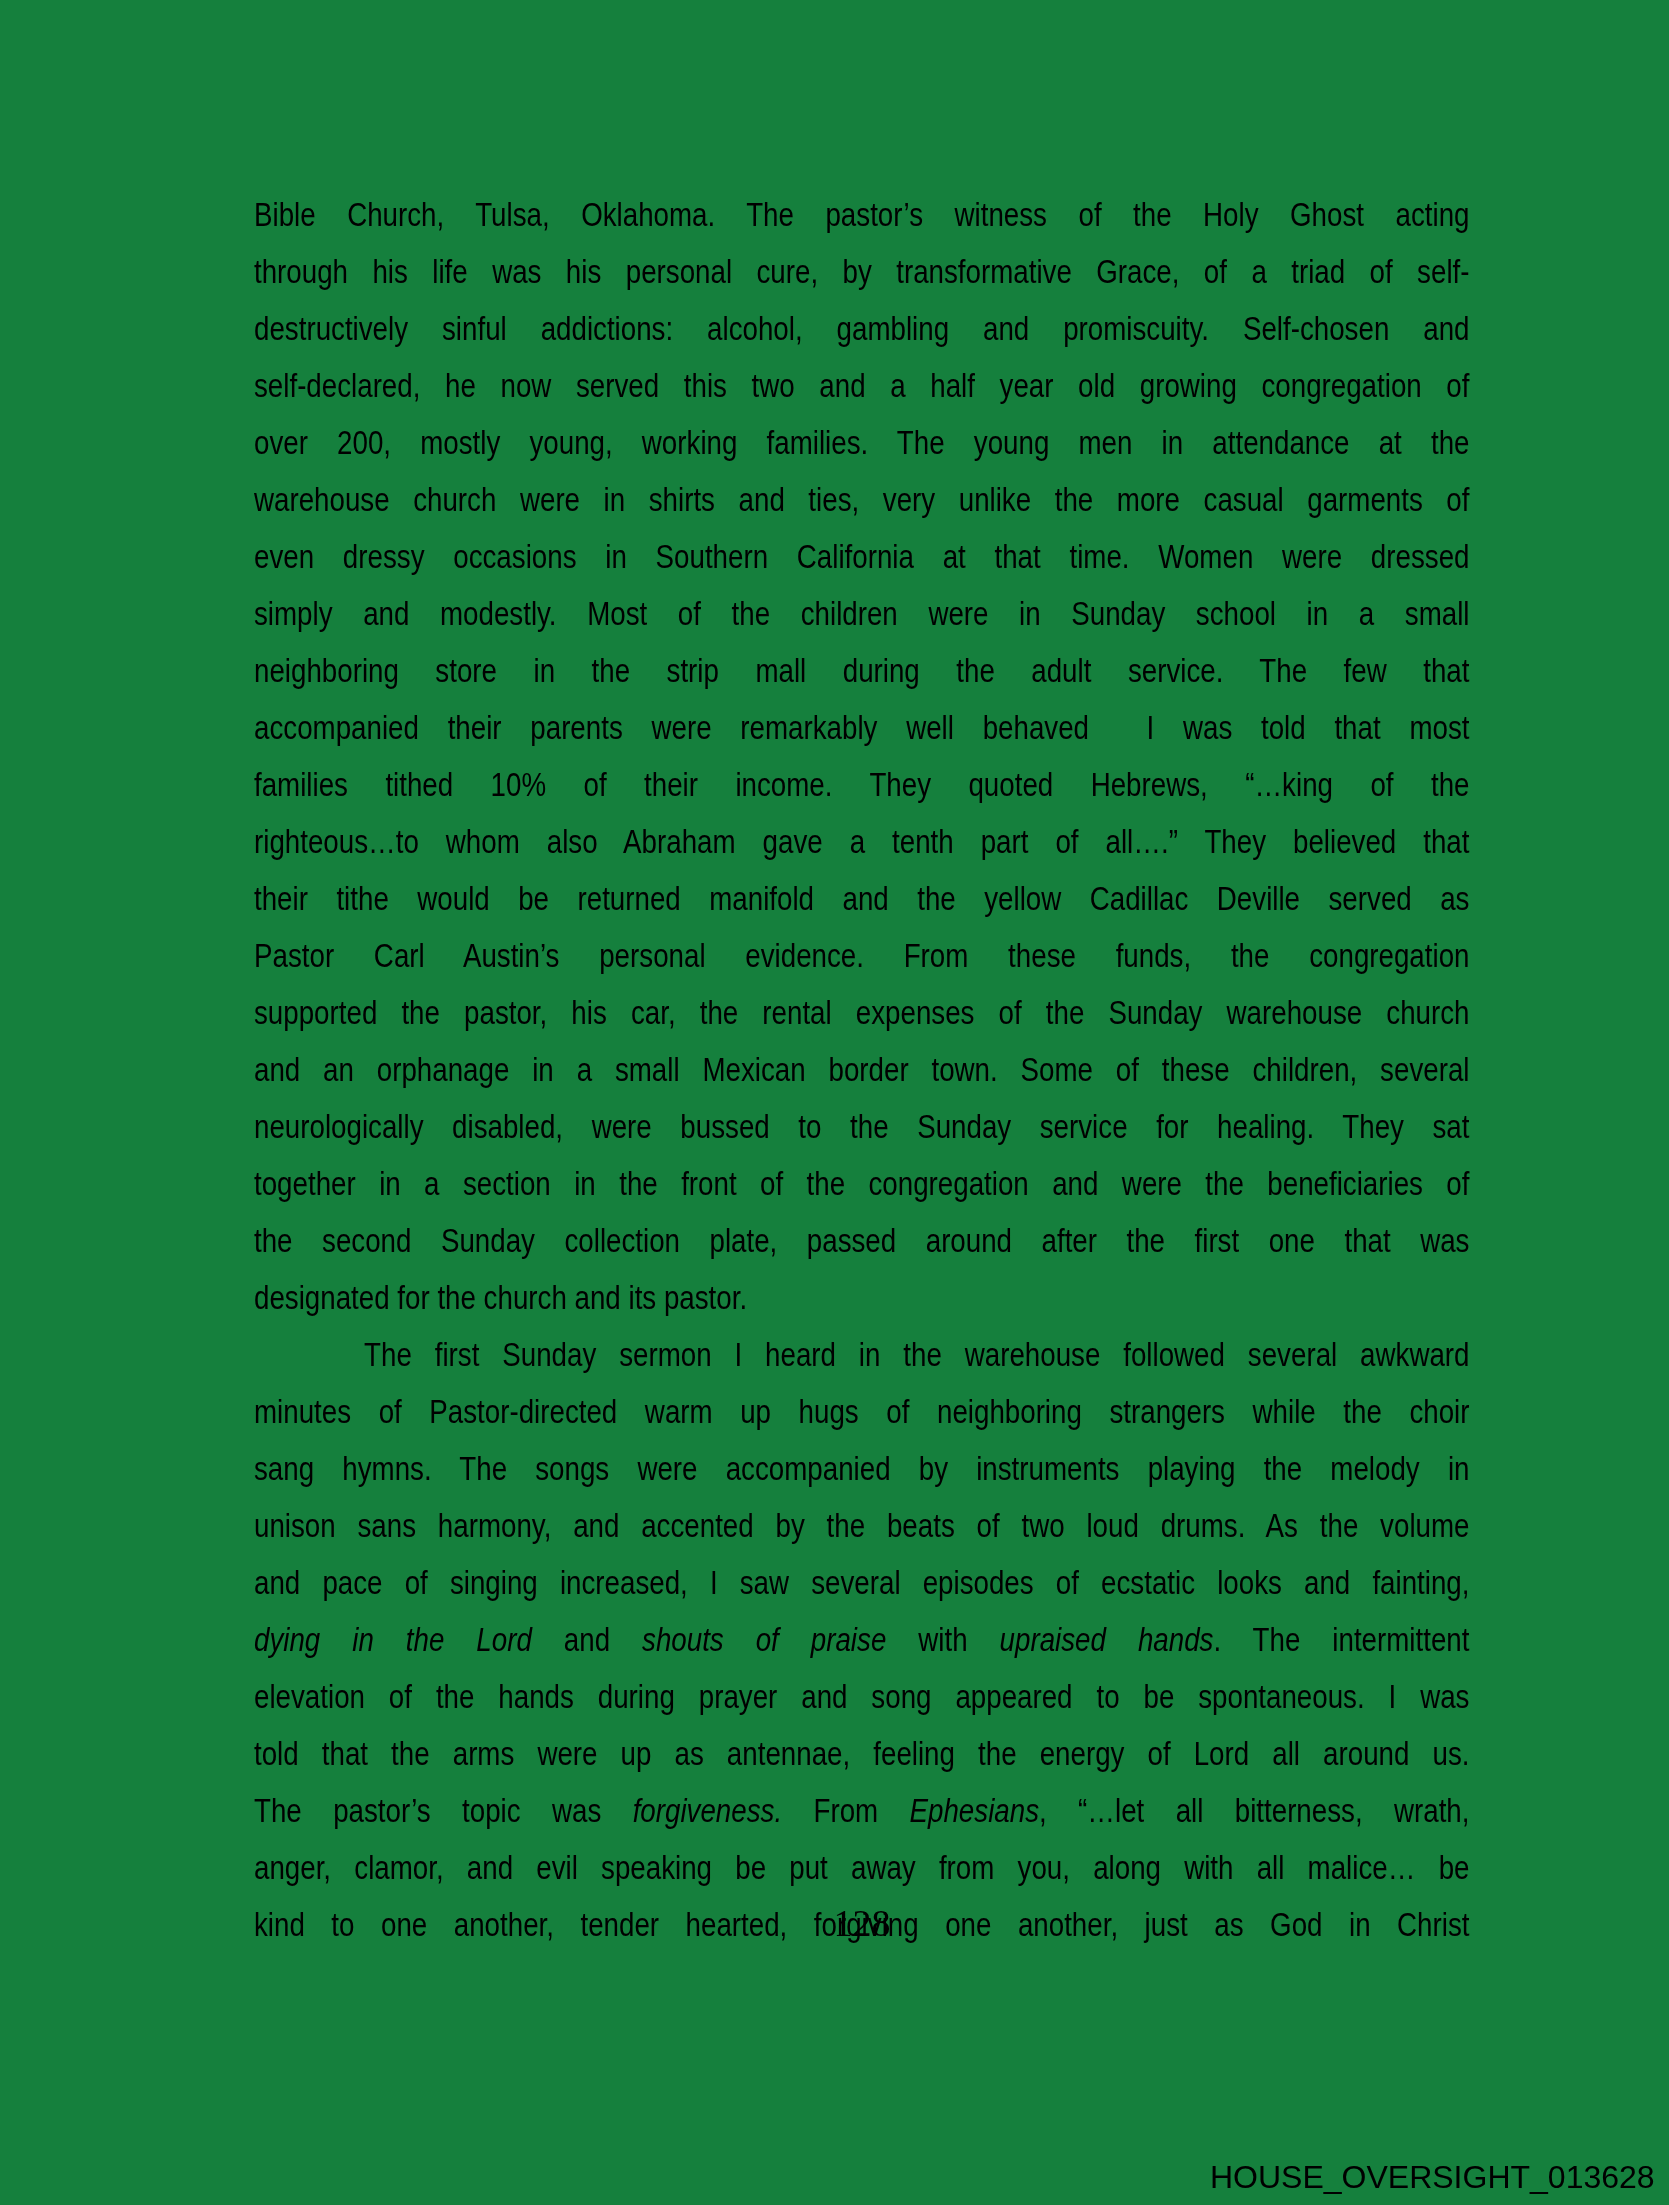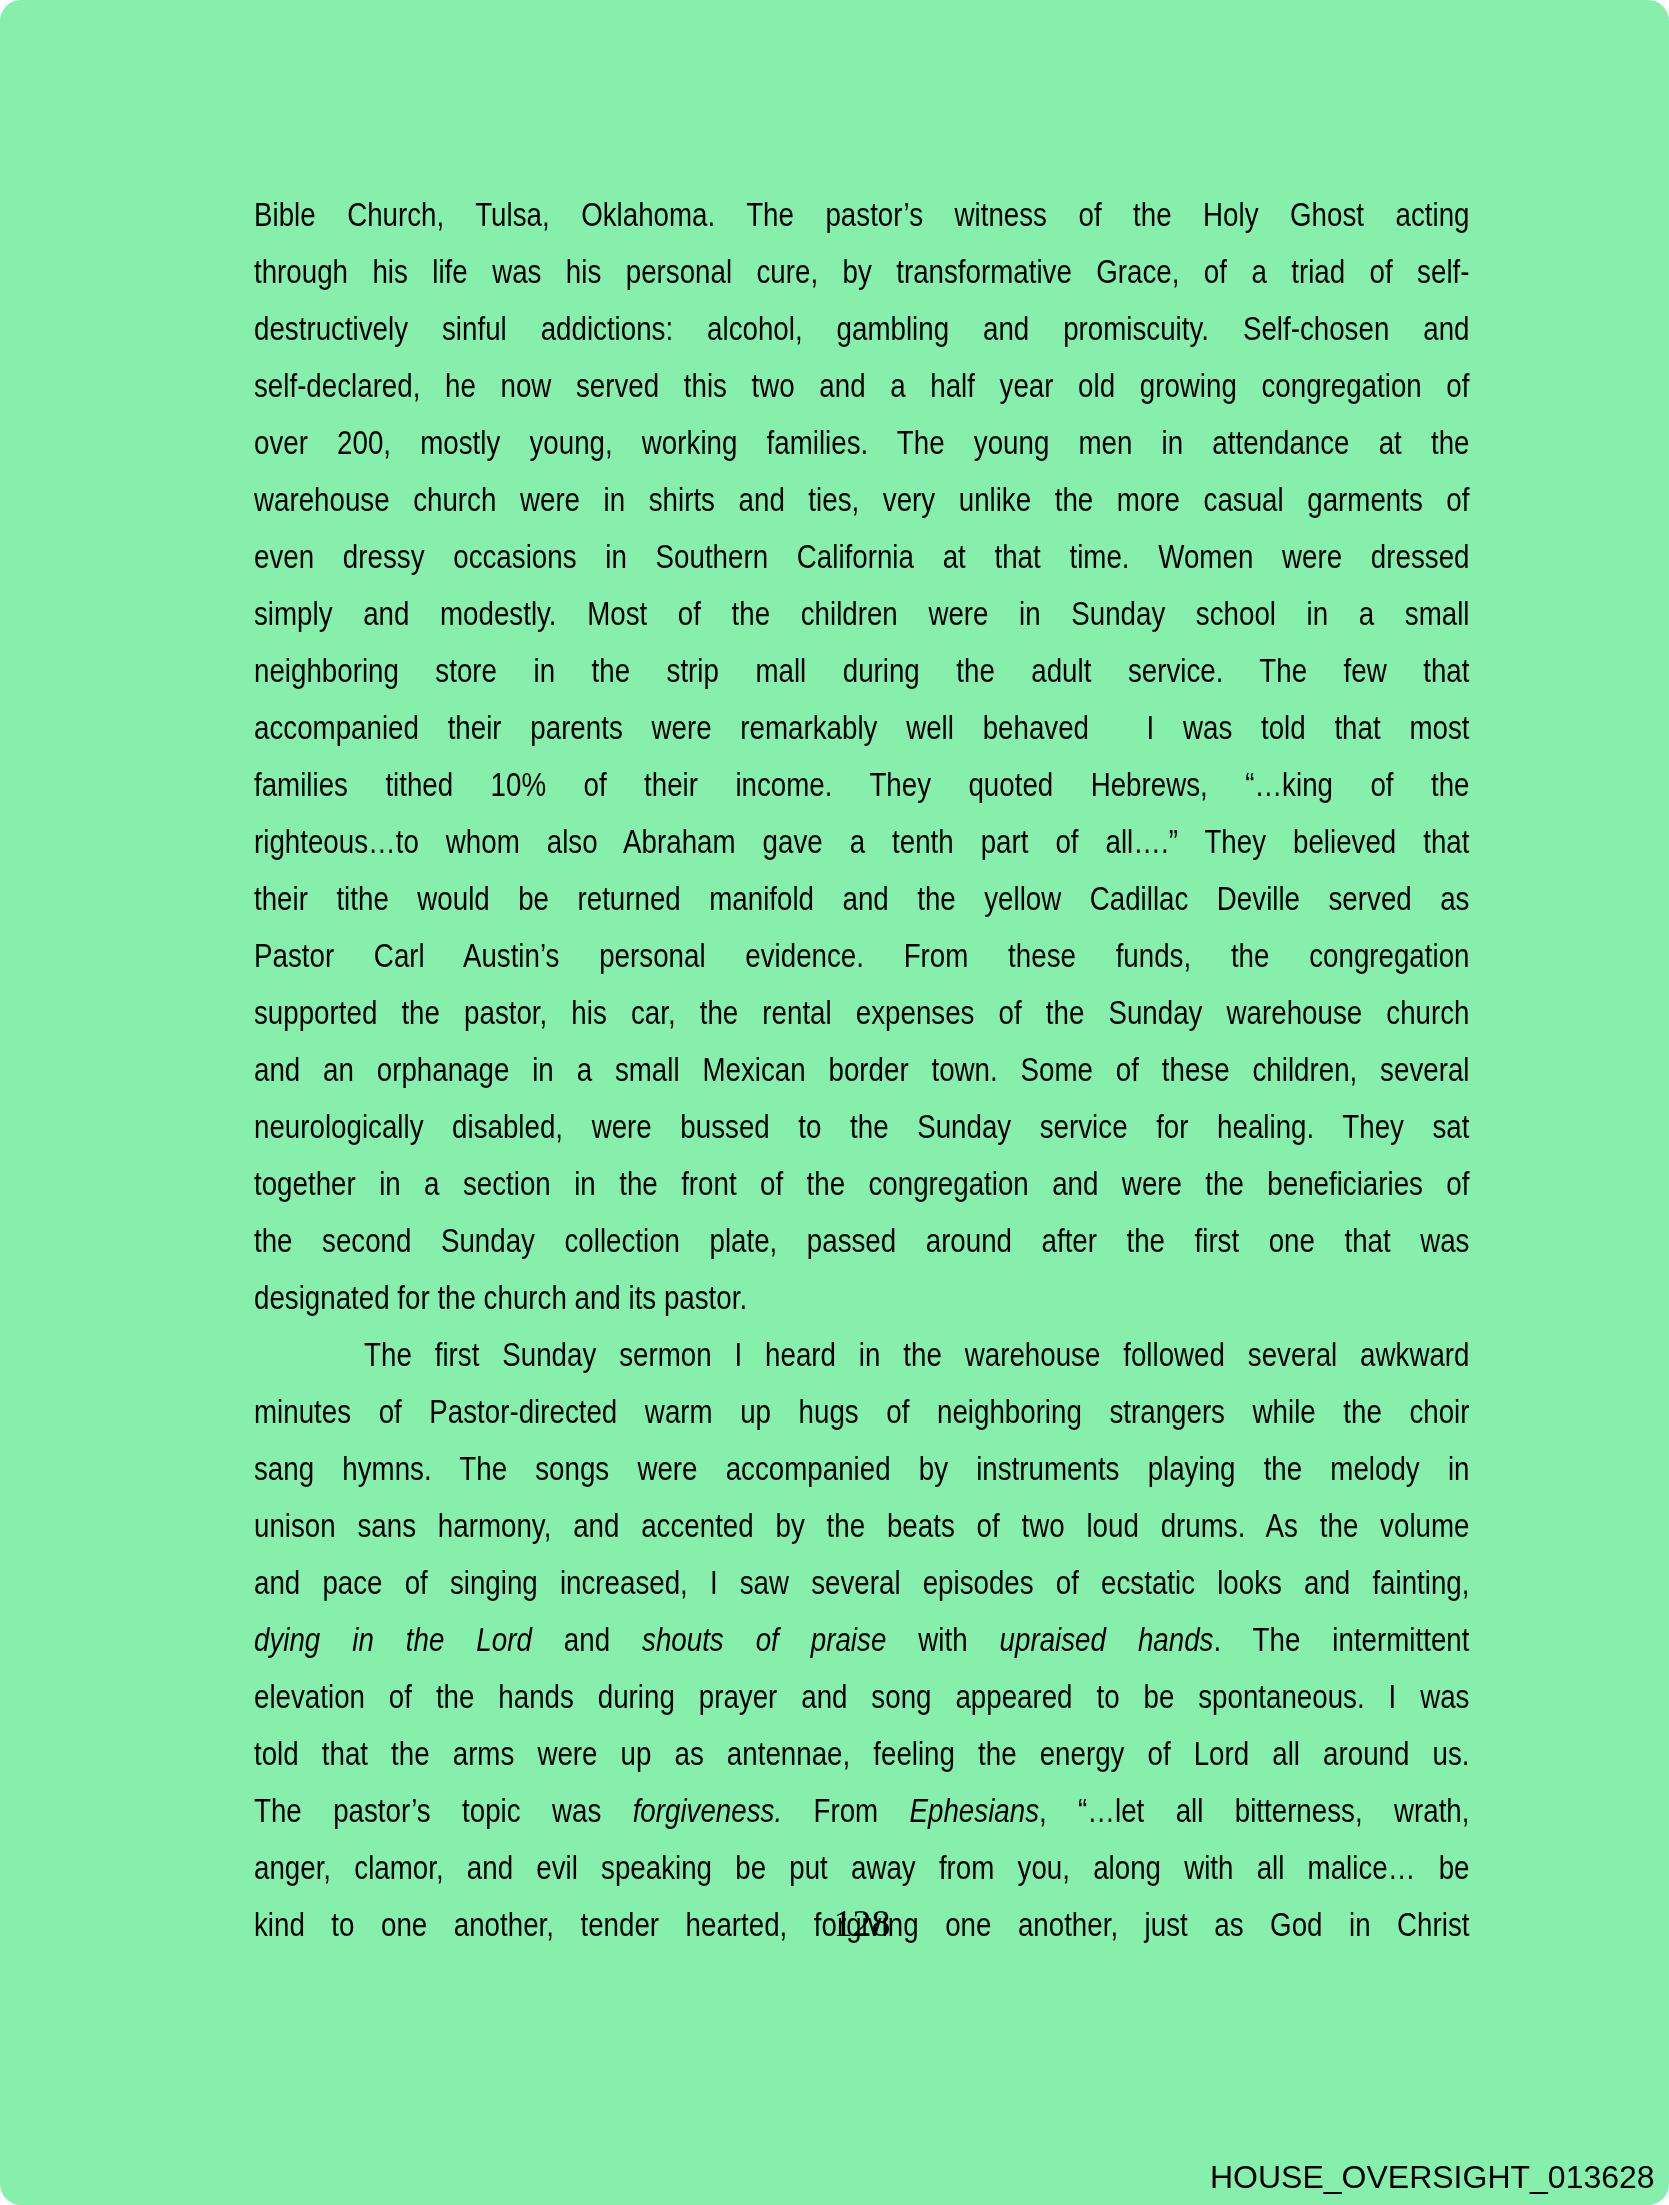--- a/index.html
+++ b/index.html
@@ -6,24 +6,23 @@
   body {
     width: 1669px;
     height: 2205px;
     background: #ffffff;
     position: relative;
     font-family: "Liberation Sans", sans-serif;
   }
   .page {
     position: absolute;
     inset: 0;
-    background: #86efac;
+    background: #15803d;
     color: #000000;
     overflow: hidden;
-    border-radius: 21px;
   }
   
   .doc-body {
     position: absolute;
     left: 254px;
     top: 186px;
     width: 1447px;
     transform: scaleX(0.84);
     transform-origin: 0 0;
     font-family: "Liberation Sans", sans-serif;

